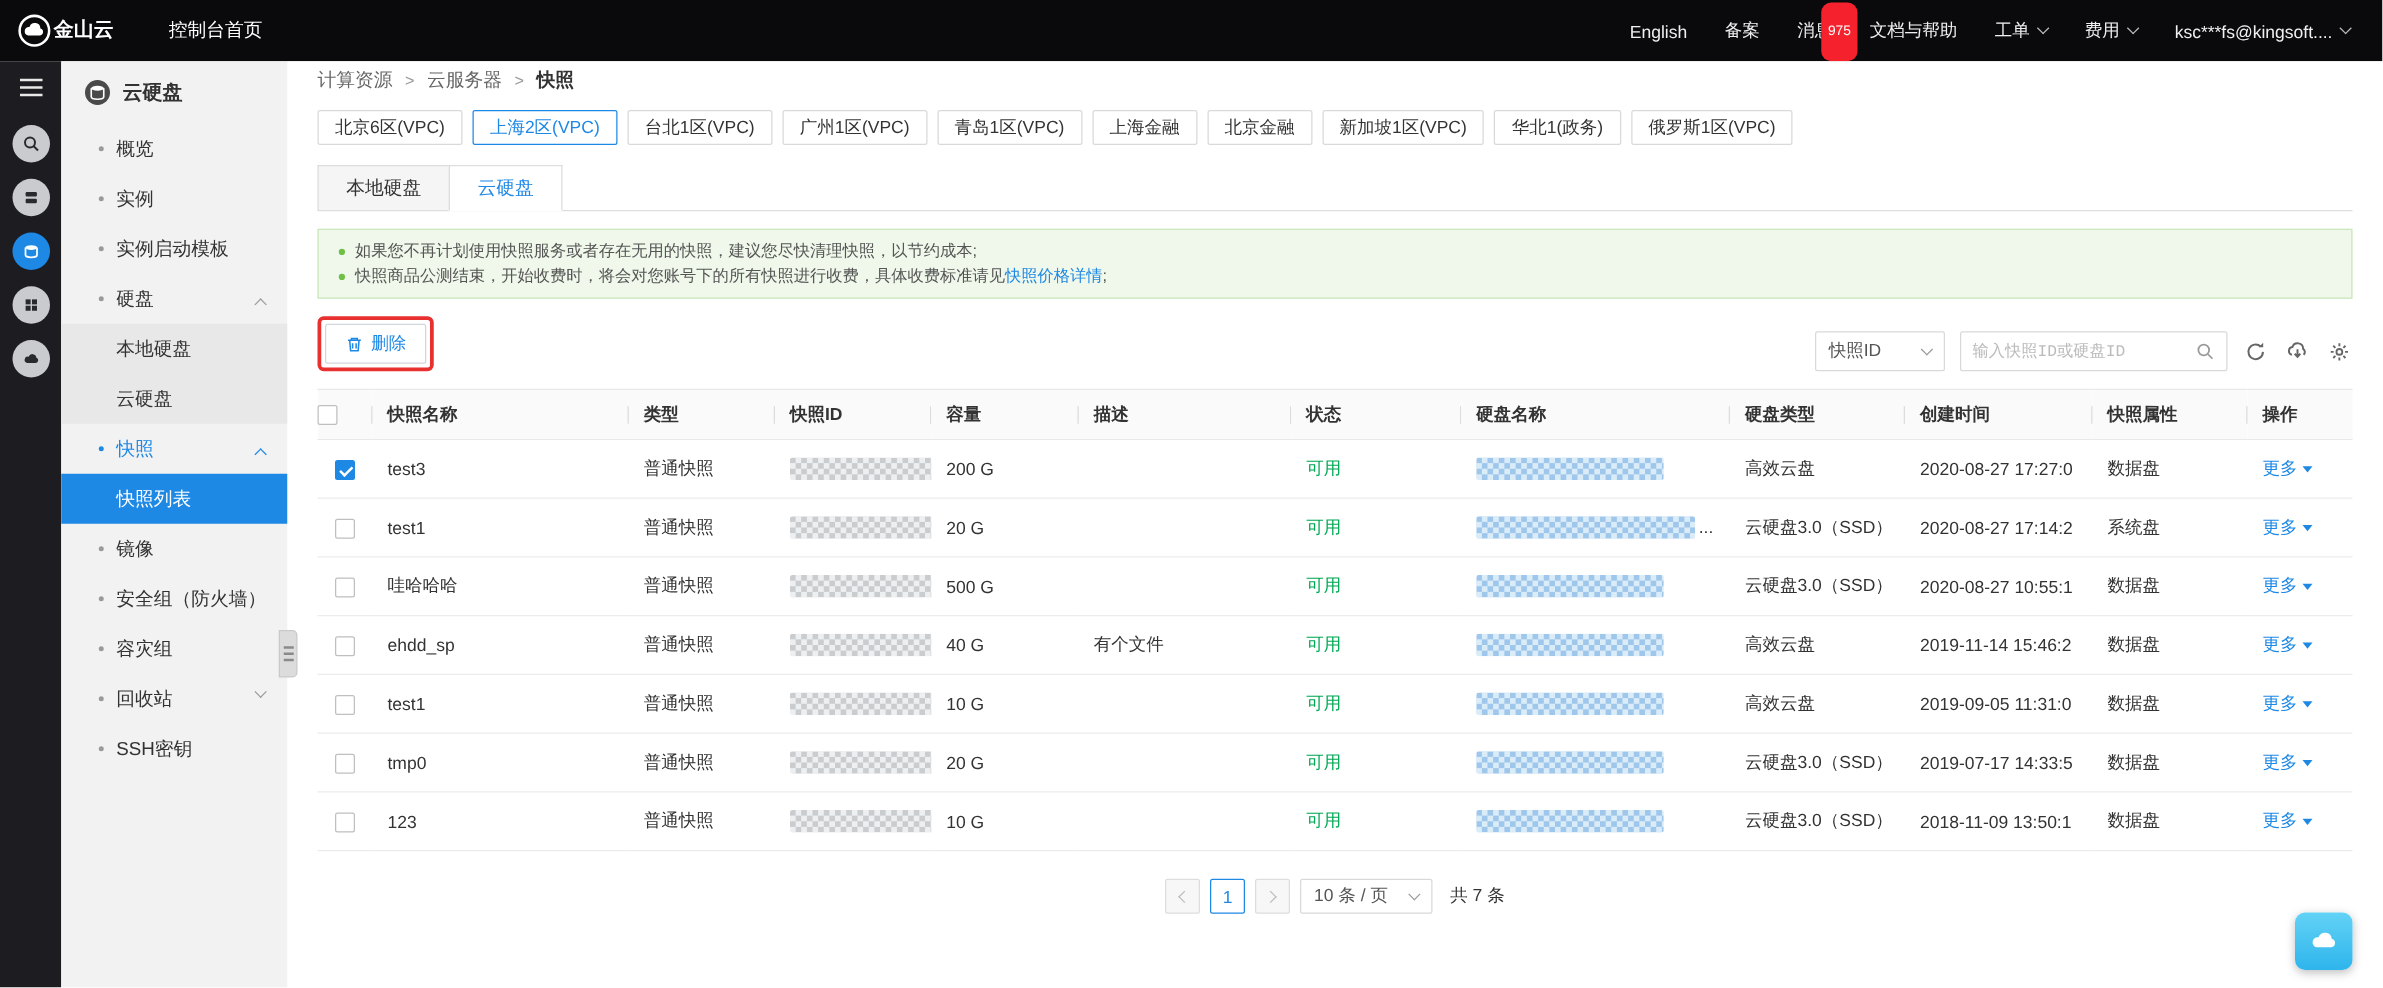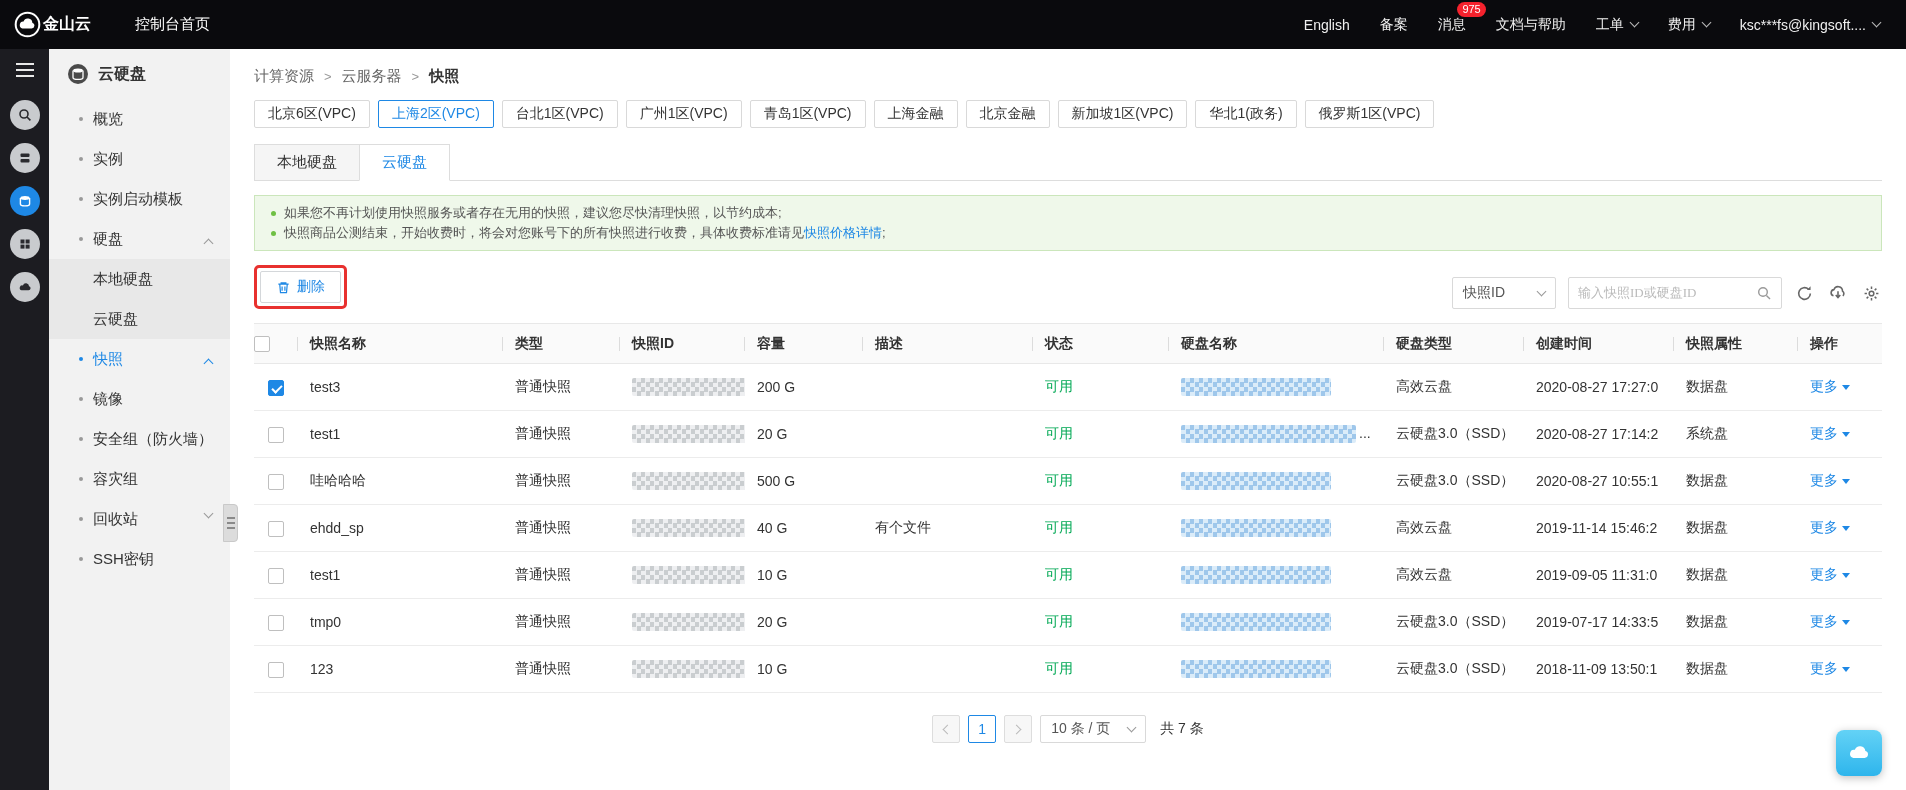--- a/index.html
+++ b/index.html
@@ -5,21 +5,21 @@
   *{box-sizing:border-box;margin:0;padding:0}
   html,body{width:1906px;height:790px;overflow:hidden;background:#fff;
     font-family:"Liberation Sans","DejaVu Sans",sans-serif;color:#333}
   
   .topbar{height:49px;background:#0A0A0D;display:flex;align-items:center;padding:0 26px 0 14px;color:#fff}
   .logo{display:flex;align-items:center;gap:2px;font-size:16px;font-weight:bold;cursor:pointer}
   .console-home{margin-left:44px;font-size:15px;cursor:pointer}
   .top-right{margin-left:auto;display:flex;align-items:center;gap:30px;font-size:14px;color:#f0f0f0}
   .top-item{cursor:pointer;display:flex;align-items:center;white-space:nowrap}
   .msg{position:relative}
-  .badge{position:absolute;top:-14px;right:-20px;background:#F5222D;color:#fff;font-size:11px;line-height:15px;padding:0 5px;border-radius:8px}
+  .badge{position:absolute;top:-14px;right:-20px;background:#F5222D;color:#fff;font-size:11px;line-height:15px;padding:16px 5px;border-radius:8px}
   .chev{display:inline-block;width:7px;height:7px;border-right:1.5px solid currentColor;border-bottom:1.5px solid currentColor}
   .chev.down{transform:rotate(45deg);margin-top:-4px}
   .chev.up{transform:rotate(-135deg);margin-top:4px}
   .top-item .chev{margin-left:7px;color:#bbb}
   
   .layout{display:flex;height:741px}
   .rail{width:49px;background:#1C1C21;display:flex;flex-direction:column;align-items:center;padding-top:14px;gap:13px;flex:none}
   .rail-burger{display:flex;flex-direction:column;gap:4px;margin-bottom:10px;cursor:pointer}
   .rail-burger span{width:18px;height:2px;background:#E8E8E8;display:block}
   .rail-ic{width:30px;height:30px;border-radius:50%;background:#C9CBCE;display:flex;align-items:center;justify-content:center;cursor:pointer;flex:none}
@@ -33,21 +33,21 @@
   .side-item.act .bullet{background:#1E88E5}
   .side-item.lv2{padding-left:44px;background:#E8E8E8}
   .side-item.sel{background:#1E88E5;color:#fff}
   .side-item .chev{position:absolute;right:18px;color:#999}
   .side-item.act .chev{color:#1E88E5}
   .side-item .chev.down{top:15px}
   .side-item .chev.up{top:17px}
   .collapse-handle{position:absolute;right:-8px;top:455px;width:15px;height:38px;background:#DCDCDC;border:1px solid #C9C9C9;border-radius:0 4px 4px 0;display:flex;flex-direction:column;gap:3px;align-items:center;justify-content:center;cursor:pointer;z-index:4}
   .collapse-handle span{width:8px;height:2px;background:#8A8A8A;display:block}
   
-  .main{flex:1;padding:18px 24px 0;background:#fff;overflow:hidden;position:relative}
+  .main{flex:1;padding:6px 24px 0;background:#fff;overflow:hidden;position:relative}
   .breadcrumb{display:flex;align-items:center;gap:10px;font-size:15px;color:#666}
   .breadcrumb .cur{color:#333;font-weight:bold}
   .breadcrumb .sep{color:#999;font-size:13px}
   .regions{display:flex;gap:8px;margin-top:14px}
   .region-btn{height:28px;padding:0 13px;border:1px solid #D9D9D9;background:#fff;border-radius:2px;font-size:14px;color:#333;cursor:pointer;font-family:inherit;white-space:nowrap}
   .region-btn.selected{border-color:#1E88E5;color:#1E88E5}
   .tabs{display:flex;margin-top:16px;border-bottom:1px solid #DDD;align-items:flex-end}
   .tab{padding:8px 22px;font-size:15px;border:1px solid #DDD;border-bottom:none;background:#F5F5F5;color:#333;cursor:pointer}
   .tab + .tab{margin-left:-1px}
   .tab.active{background:#fff;color:#1E88E5;border-bottom:1px solid #fff;margin-bottom:-1px}
@@ -57,21 +57,21 @@
   .link{color:#1E88E5;cursor:pointer;text-decoration:none}
   
   .toolbar{margin-top:14px;display:flex;align-items:flex-end}
   .annotation{border:3px solid #E8312F;border-radius:5px;padding:3px;display:inline-block}
   .delete-btn{display:flex;align-items:center;gap:6px;background:#fff;border:1px solid #D4D7DA;border-radius:2px;color:#1E88E5;font-size:14px;padding:6px 15px;cursor:pointer;font-family:inherit}
   .tb-right{margin-left:auto;display:flex;align-items:center;gap:12px}
   .select{height:32px;border:1px solid #D9D9D9;border-radius:2px;background:#fff;display:flex;align-items:center;justify-content:space-between;padding:0 10px;font-size:14px;color:#555;cursor:pointer}
   .select .chev{color:#999}
   .sel-filter{width:104px}
   .searchbox{width:214px;height:32px;border:1px solid #D9D9D9;border-radius:2px;background:#fff;display:flex;align-items:center;padding:0 9px}
-  .searchbox input{flex:1;border:none;outline:none;font-size:13px;color:#333;font-family:Liberation Serif, serif;min-width:0;background:transparent}
+  .searchbox input{flex:1;border:none;outline:none;font-size:13px;color:#333;font-family:Liberation Mono, monospace;min-width:0;background:transparent}
   .searchbox input::placeholder{color:#BBB}
   .icon-btn{background:none;border:none;cursor:pointer;display:flex;align-items:center;padding:2px}
   
   .snap-table{width:100%;border-collapse:collapse;table-layout:fixed;margin-top:14px;font-size:14px}
   .snap-table th{height:40px;background:#FAFAFA;border-top:1px solid #E8E8E8;border-bottom:1px solid #E8E8E8;font-weight:bold;color:#333;text-align:left;padding-left:12px;position:relative;white-space:nowrap}
   .snap-table th::after{content:'';position:absolute;right:0;top:13px;width:1px;height:14px;background:#DCDCDC}
   .snap-table th:last-child::after{display:none}
   .snap-table td{height:47px;border-bottom:1px solid #ECECEC;padding-left:12px;white-space:nowrap;overflow:hidden;color:#333;vertical-align:middle}
   .cb-col{text-align:center;padding-left:0 !important}
   .checkbox{display:inline-block;width:16px;height:16px;border:1px solid #BFBFBF;border-radius:2px;background:#fff;position:relative;cursor:pointer;vertical-align:middle}
@@ -209,20 +209,23 @@
           <span class="side-label">本地硬盘</span>
         </div>
         <div class="side-item lv2">
           <span class="side-label">云硬盘</span>
         </div>
         <div class="side-item act">
           <span class="bullet"></span>
           <span class="side-label">快照</span>
           <span class="chev up"></span>
         </div>
+        <div class="side-item lv2 sel">
+          <span class="side-label">快照列表</span>
+        </div>
         <div class="side-item">
           <span class="bullet"></span>
           <span class="side-label">镜像</span>
         </div>
         <div class="side-item">
           <span class="bullet"></span>
           <span class="side-label">安全组（防火墙）</span>
         </div>
         <div class="side-item">
           <span class="bullet"></span>

